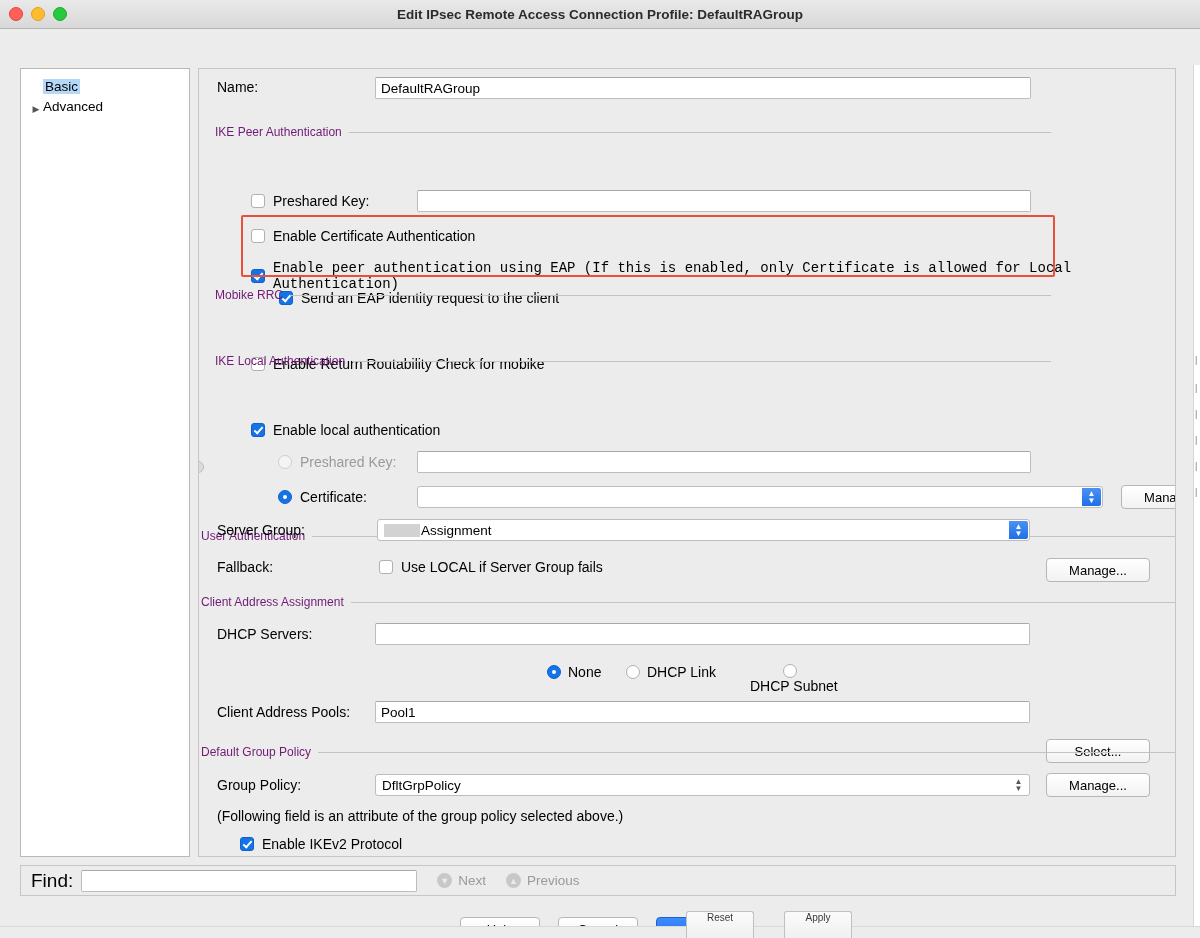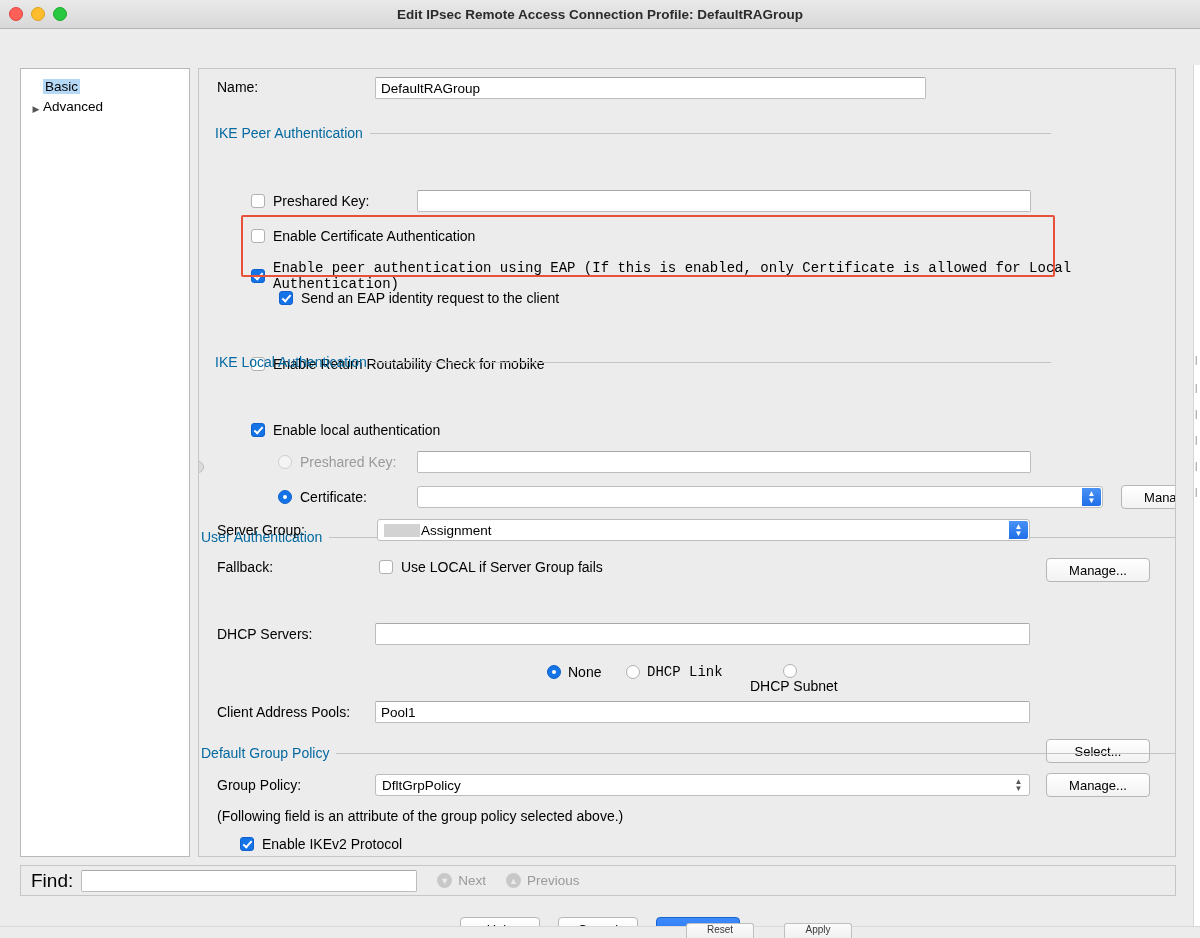--- a/index.html
+++ b/index.html
@@ -144,22 +144,22 @@
     outline: none;
   }
   
   .section {
     position: absolute;
     display: flex;
     align-items: center;
     width: auto;
   }
   .section .sect-title {
-    font-size: 14px;
-    color: #0369a1;
+    font-size: 12px;
+    color: #701a75;
     white-space: nowrap;
     padding-right: 7px;
   }
   .rule {
     height: 1px;
     background: #c3c3c3;
   }
   
   .cb {
     width: 14px;
@@ -354,21 +354,21 @@
     left: 0;
     bottom: 0;
     width: 1200px;
     height: 12px;
     background: #ececec;
     border-top: 1px solid #d9d9d9;
   }
   .bottom-btn {
     position: absolute;
     bottom: 0;
-    height: 16px;
+    height: 28px;
     border: 1px solid #c0c0c0;
     border-bottom: none;
     border-radius: 3px 3px 0 0;
     background: linear-gradient(to bottom, #fbfbfb, #efefef);
     font-size: 10px;
     color: #3a3a3a;
     text-align: center;
     overflow: hidden;
     box-sizing: border-box;
   }
@@ -409,21 +409,21 @@
       </div>
     </div>
 
     <div class="panel">
       <div class="panel-inner">
         <div class="panel-grip"></div>
 
         <div class="row" style="left:18px; top:10px;">
           <span class="lbl">Name:</span>
         </div>
-        <input class="txt" style="position: absolute; left: 176px; top: 8px; width: 551px;" value="DefaultRAGroup">
+        <input class="txt" style="position: absolute; left: 176px; top: 8px; width: 656px;" value="DefaultRAGroup">
 
         <div class="section" style="left:16px; top:56px; width:836px;">
           <span class="sect-title">IKE Peer Authentication</span>
           <span class="rule" style="flex:1;"></span>
         </div>
 
         <div class="row" style="left:52px; top:124px;">
           <span class="cb"></span>
           <span class="lbl" style="margin-left:8px;">Preshared Key:</span>
         </div>
@@ -439,20 +439,24 @@
           <span class="lbl" style="margin-left:8px;font-family:Liberation Mono, monospace;">Enable peer authentication using EAP (If this is enabled, only Certificate is allowed for Local Authentication)</span>
         </div>
 
         <div class="row" style="left:80px; top:221px;justify-content:center;">
           <span class="cb checked"></span>
           <span class="lbl" style="margin-left:8px;">Send an EAP identity request to the client</span>
         </div>
 
         <div class="highlight" style="left:42px; top:146px; width:814px; height:62px;"></div>
 
+        <div class="section" style="left:16px; top:219px; width:836px;">
+          <span class="sect-title">Mobike RRC</span>
+          <span class="rule" style="flex:1;"></span>
+        </div>
         <div class="row" style="left:52px; top:287px;">
           <span class="cb"></span>
           <span class="lbl" style="margin-left:8px;">Enable Return Routability Check for mobike</span>
         </div>
 
         <div class="section" style="left:16px; top:285px; width:836px;">
           <span class="sect-title">IKE Local Authentication</span>
           <span class="rule" style="flex:1;"></span>
         </div>
 
@@ -492,33 +496,37 @@
         <button class="btn" style="position:absolute; left:847px; top:489px; width:104px; top:489px;">Manage...</button>
 
         <div class="row" style="left:18px; top:490px;">
           <span class="lbl">Fallback:</span>
         </div>
         <div class="row" style="left:180px; top:490px;">
           <span class="cb"></span>
           <span class="lbl" style="margin-left:8px;">Use LOCAL if Server Group fails</span>
         </div>
 
+        <div class="section" style="left:2px; top:526px; width:974px;">
+          <span class="sect-title" style="padding-left:0;">Client Address Assignment</span>
+          <span class="rule" style="flex:1;"></span>
+        </div>
 
         <div class="row" style="left:18px; top:557px;">
           <span class="lbl">DHCP Servers:</span>
         </div>
         <input class="txt" style="position: absolute; left: 176px; top: 554px; width: 655px;" value="">
 
         <div class="row" style="left:348px; top:595px;">
           <span class="rb checked"></span>
           <span class="lbl" style="margin-left:7px;">None</span>
         </div>
         <div class="row" style="left:427px; top:595px;">
           <span class="rb"></span>
-          <span class="lbl" style="margin-left:7px;font-family:Liberation Mono, monospace;">DHCP Link</span>
+          <span class="lbl" style="margin-left:7px;">DHCP Link</span>
         </div>
         <div class="row" style="left:544px; top:595px;flex-direction:column;">
           <span class="rb"></span>
           <span class="lbl" style="margin-left:7px;">DHCP Subnet</span>
         </div>
 
         <div class="row" style="left:18px; top:635px;">
           <span class="lbl">Client Address Pools:</span>
         </div>
         <input class="txt" style="position: absolute; left: 176px; top: 632px; width: 655px;" value="Pool1">

